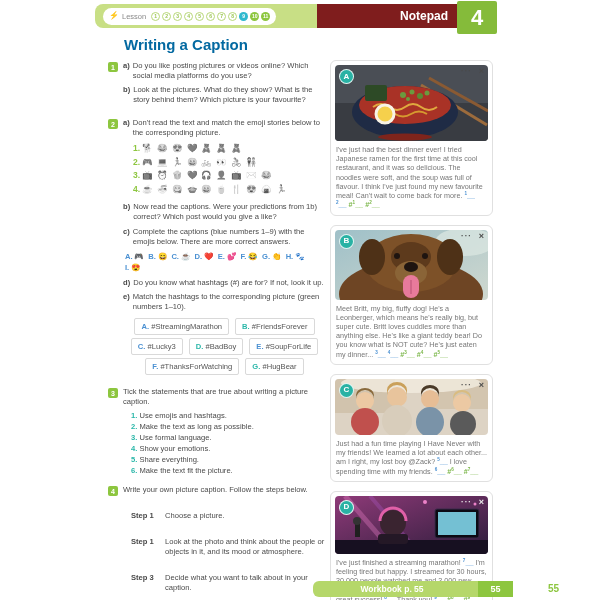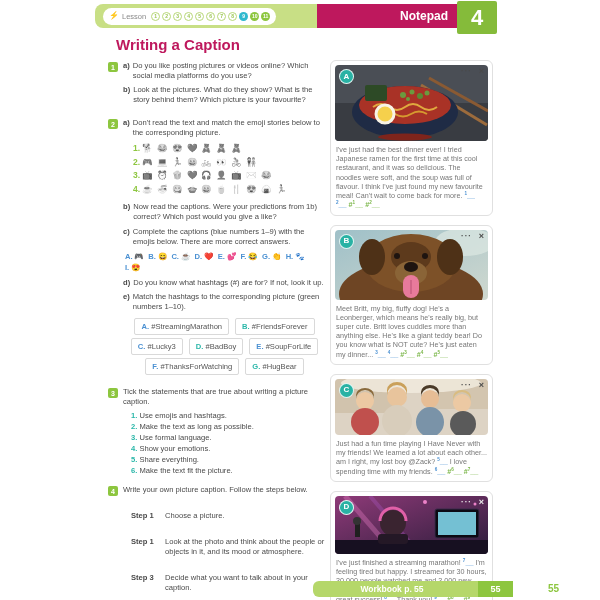--- a/index.html
+++ b/index.html
@@ -2,40 +2,40 @@
 <html><head>
 <meta charset="utf-8">
 <style>
   html,body{margin:0;padding:0;}
   body{width:600px;height:600px;position:relative;background:#ffffff;
        font-family:"Liberation Sans",sans-serif;overflow:hidden;color:#4a4a4a;}
 
   
   #band-light{position:absolute;left:95px;top:4px;width:222px;height:24px;
               background:#c8df85;border-radius:8px 0 0 8px;display:flex;align-items:center;}
-  #band-mid{position:absolute;left:317px;top:4px;width:140px;height:24px;background:#be185d;
+  #band-mid{position:absolute;left:317px;top:4px;width:140px;height:24px;background:#7f1d1d;
             display:flex;align-items:center;justify-content:flex-end;padding-right:9px;box-sizing:border-box;}
   #band-mid span{color:#fff;font-weight:bold;font-size:12px;}
   #unit-square{position:absolute;left:457px;top:1px;width:40px;height:33px;background:#85bb3a;
                border-radius:2px;display:flex;align-items:center;justify-content:center;}
   #unit-square span{color:#fff;font-weight:bold;font-size:22px;}
   #lesson-pill{margin-left:8px;background:#fff;border-radius:9px;height:17px;
                display:inline-flex;align-items:center;padding:0 6px;gap:3px;}
   .bolt{color:#f5a623;font-size:8px;line-height:1;}
   .lesson-lbl{color:#8a8a8a;font-size:7.5px;}
   #lesson-steps{display:inline-flex;align-items:center;}
   .lc{width:9px;height:9px;border-radius:50%;display:inline-flex;align-items:center;
       justify-content:center;font-size:5px;font-weight:bold;margin-left:2px;box-sizing:border-box;}
   .lc.outline{border:1px solid #b8d878;color:#9cc653;background:#fff;}
   .lc.current{background:#2fb9cf;color:#fff;}
   .lc.filled{background:#8dc63f;color:#fff;}
 
   
   #left-col{position:absolute;left:108px;top:36px;width:218px;}
-  #title{color:#be185d;font-size:15px;font-weight:bold;margin:0 0 8px 8px;}
+  #title{color:#0369a1;font-size:15px;font-weight:bold;margin:0 0 8px 16px;}
   .ex{display:flex;gap:5px;margin-bottom:9px;}
   .ex-num{width:10px;height:10px;background:#8dc63f;color:#fff;border-radius:2px;font-size:7px;
           font-weight:bold;display:flex;align-items:center;justify-content:center;flex:none;margin-top:1px;}
   .ex-body{flex:1;font-size:7.6px;line-height:1.32;color:#4a4a4a;}
   .sub{display:flex;gap:3px;margin-bottom:4px;}
   .sub-l{font-weight:bold;flex:none;}
   #emoji-stories{margin:2px 0 6px 10px;}
   .erow{font-size:8.5px;line-height:1.6;white-space:nowrap;}
   .enum{color:#8dc63f;font-weight:bold;margin-right:2px;}
   .mono{filter:grayscale(1);opacity:.85;letter-spacing:1px;}

